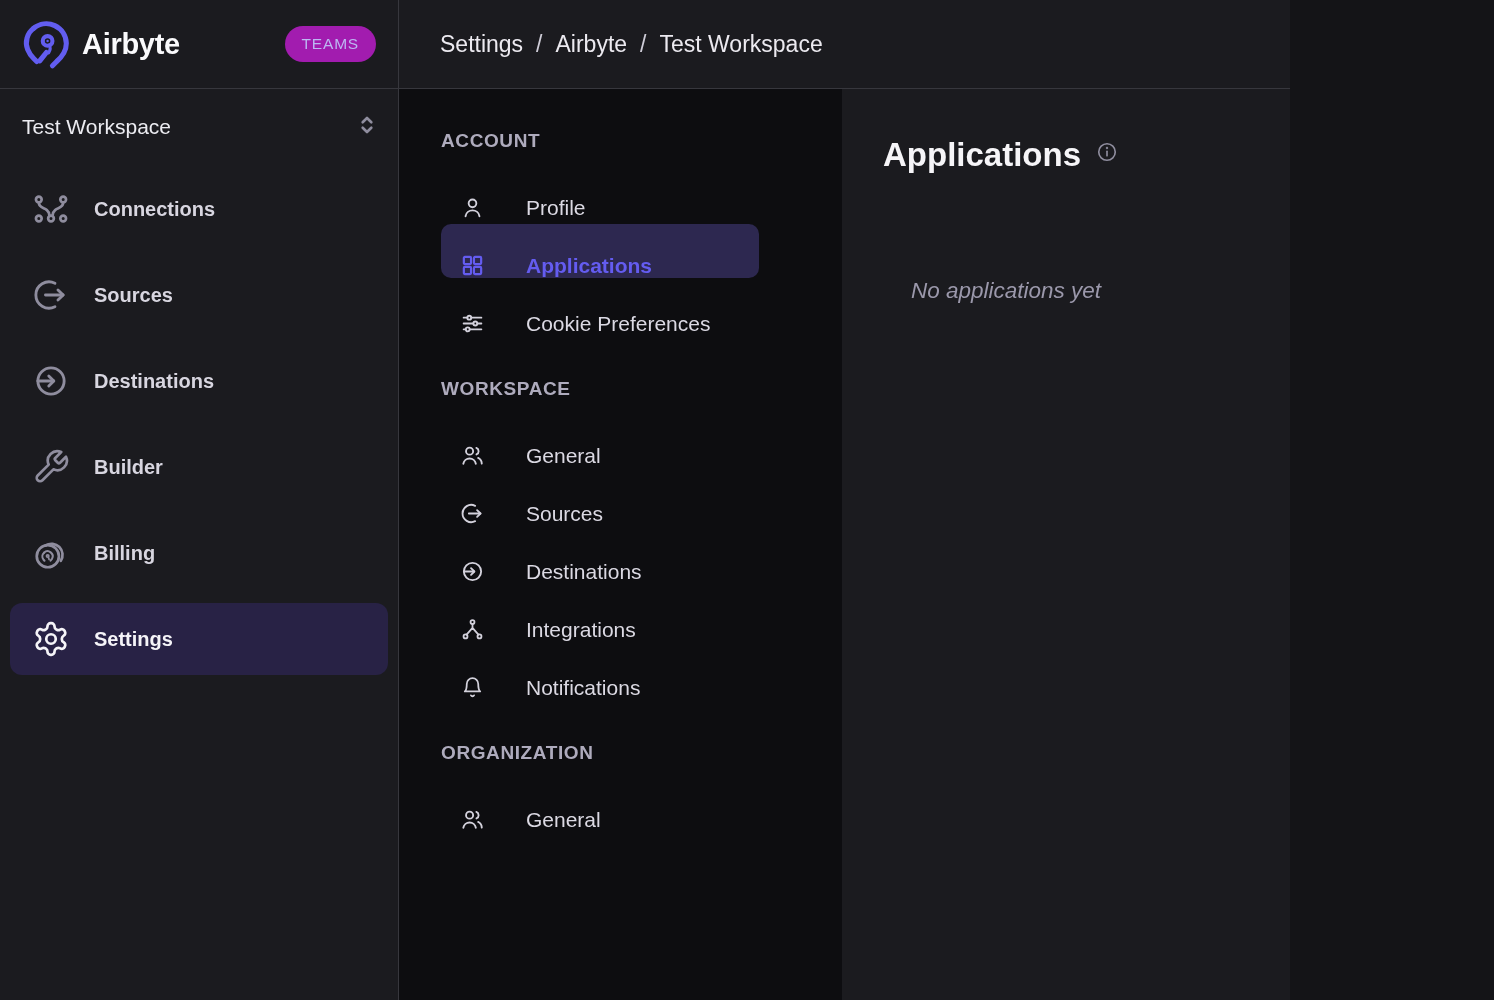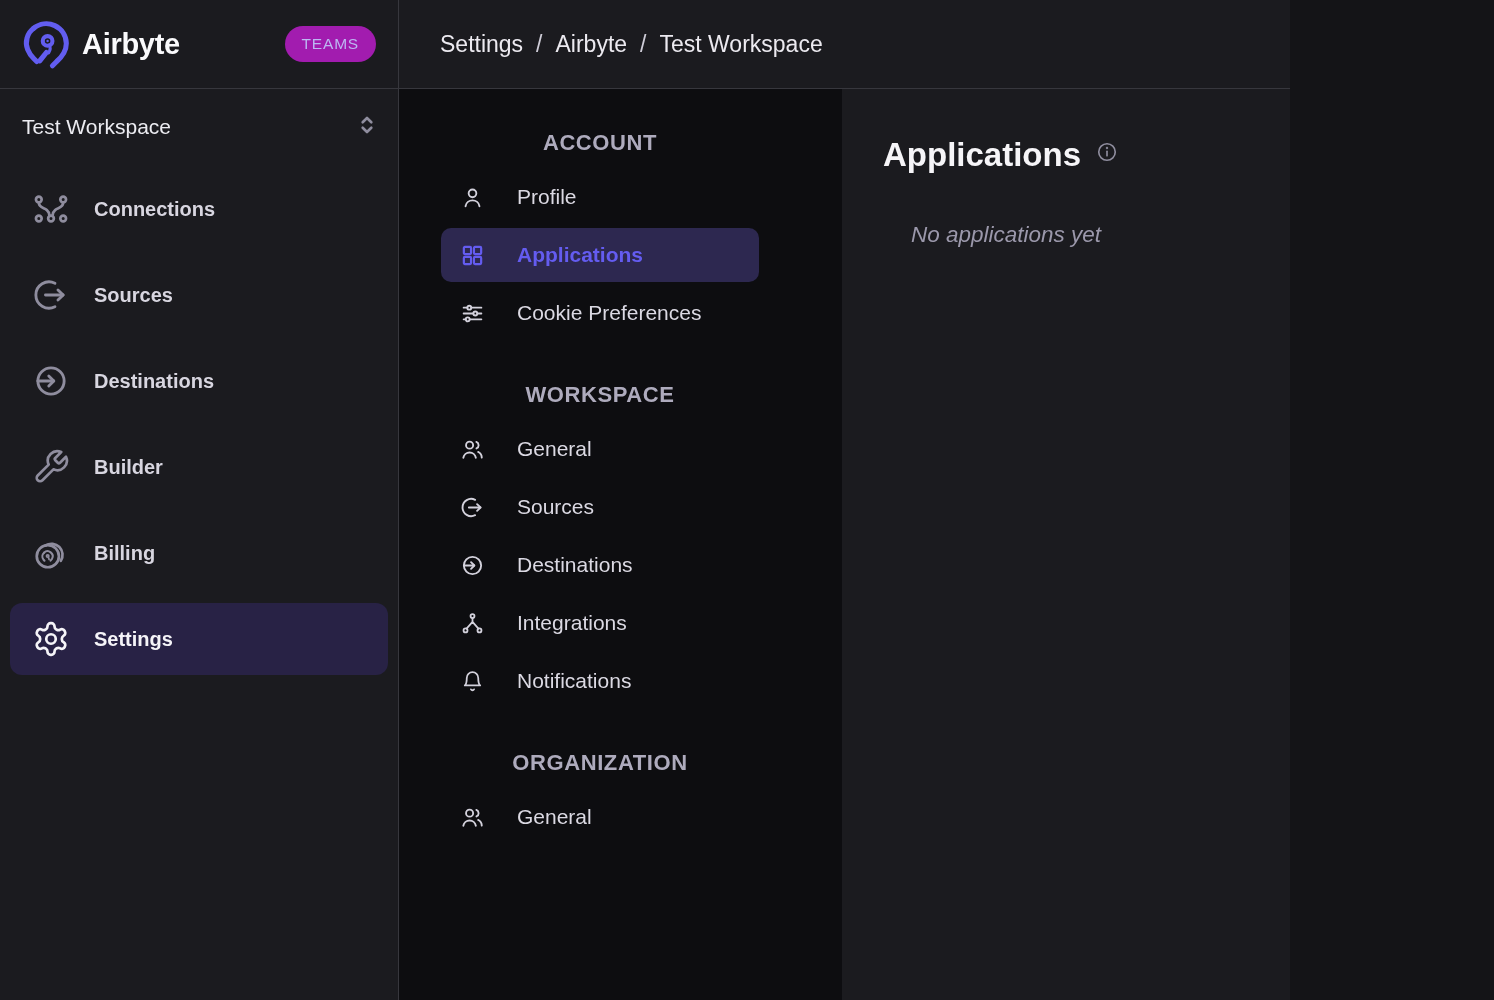--- a/index.html
+++ b/index.html
@@ -72,44 +72,44 @@
   .side-item.active .s-icon { color: #f5f4f8; }
   
   .snav {
     grid-column: 2; grid-row: 2;
     background: #0d0d10;
     padding: 41px 0 0 42px;
   }
   .snav-section { width: 318px; }
   .snav-section + .snav-section { margin-top: 42px; }
   .snav-title {
-    font-size: 22px; font-weight: 700; color: #aeabbd;
-    letter-spacing: 0.6px; margin: 0 0 14px 0; text-align: center;
+    font-size: 19px; font-weight: 700; color: #aeabbd;
+    letter-spacing: 0.6px; margin: 0 0 14px 0;
   }
   .snav-item {
     height: 54px; margin-bottom: 4px; border-radius: 10px;
-    display: flex; align-items: center;
-    padding-left: 19px; gap: 32px;
+    display: flex; align-items: flex-end;
+    padding-left: 19px; gap: 41px;
     font-size: 21px; color: #dbd9e3; cursor: pointer;
   }
   .snav-item .n-icon { width: 25px; height: 25px; color: #d3d1dc; display: flex; align-items: center; justify-content: center; }
   .snav-item .n-icon svg { width: 25px; height: 25px; }
   .snav-item.active { background: #2d2850; color: #645cf0; font-weight: 700; }
   .snav-item.active .n-icon { color: #645cf0; }
   
   .main {
     grid-column: 3; grid-row: 2;
     background: #1b1b1f;
     padding: 47px 0 0 41px;
   }
   .main-title-row { display: flex; align-items: center; gap: 15px; }
   .main-title { font-size: 33px; font-weight: 700; color: #f6f5f8; margin: 0; }
   .info-icon { width: 22px; height: 22px; color: #8f8d9e; margin-top: -7px; cursor: pointer; }
   .empty-state {
-    margin: 48px 0 0 28px;
+    margin: 104px 0 0 28px;
     font-style: italic; font-size: 22.5px; color: #9b98ab;
   }
   svg { display: block; }
 </style>
 </head>
 <body>
 
 <div class="app">
 
   <div class="topbar-left">

